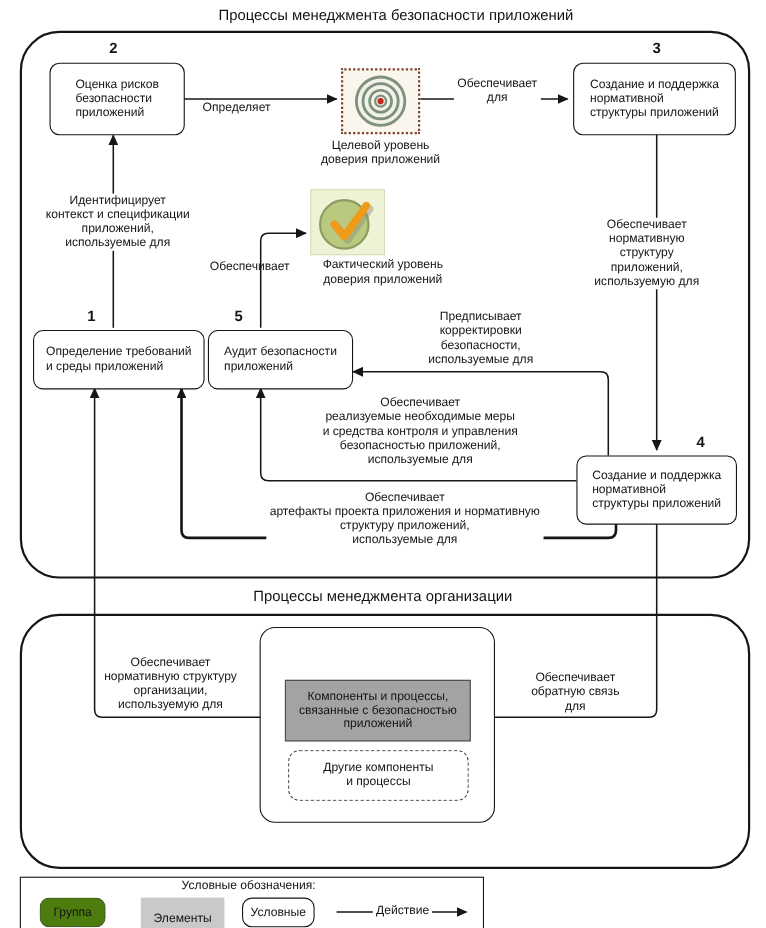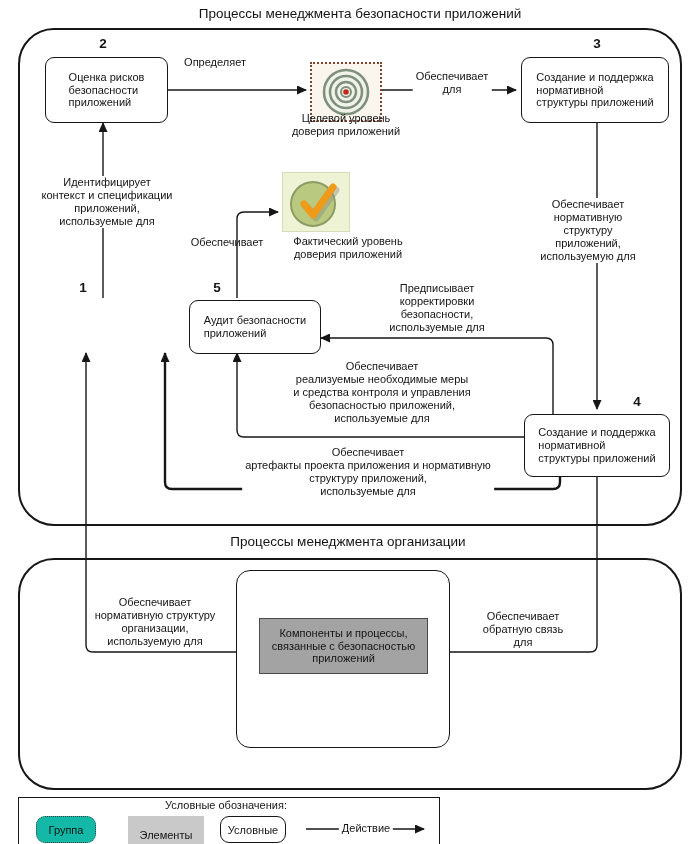--- a/index.html
+++ b/index.html
@@ -19,21 +19,21 @@
   .target-frame{border:2px dotted #7a4632;background:#faf6ee}
   .check-frame{background:#eff3d6;border:1px solid #d6dcb8}
   .org-frame{position:absolute;z-index:2;border:1.6px solid #161616;border-radius:14px;background:#fff}
   .components{position:absolute;z-index:2;border:1px solid #4a4a4a;background:#a3a3a3;
               display:flex;align-items:center;justify-content:center;text-align:center;
               font-size:11px;line-height:1.18;white-space:pre-line}
   .dashedbox{position:absolute;z-index:2;border:1.6px dashed #3f3f3f;border-radius:10px;background:#fff;
              display:flex;align-items:center;justify-content:center;text-align:center;
              font-size:11px;line-height:1.18;white-space:pre-line}
   .legendbox{position:absolute;z-index:0;border:1.6px solid #161616;background:#fff}
-  .dottedbox{position:absolute;z-index:2;border:1.6px dotted #3f3f3f;border-radius:9px;background:#14b8a6;
+  .dottedbox{position:absolute;z-index:2;border:1.6px dotted #3f3f3f;border-radius:9px;background:#4d7c0f;
              display:flex;align-items:center;justify-content:center;font-size:11px}
   .graybox{position:absolute;z-index:2;background:#c9c9c9;display:flex;align-items:center;justify-content:center;font-size:11px}
   .solidbox{position:absolute;z-index:2;border:1.6px solid #161616;border-radius:9px;background:#fff;
             display:flex;align-items:center;justify-content:center;font-size:11px}
 </style>
 </head>
 <body>
 
 <div class="page">
 
@@ -73,53 +73,57 @@
   <div class="pbox" style="left:45px;top:57px;width:117px;height:60px">
     <span>Оценка рисков
 безопасности
 приложений</span>
   </div>
   <div class="pbox" style="left:521px;top:57px;width:142px;height:60px">
     <span>Создание и поддержка
 нормативной
 структуры приложений</span>
   </div>
+  <div class="pbox" style="left:30px;top:300px;width:150px;height:48px">
+    <span>Определение требований
+и среды приложений</span>
+  </div>
   <div class="pbox" style="left:189px;top:300px;width:126px;height:48px">
     <span>Аудит безопасности
 приложений</span>
   </div>
   <div class="pbox" style="left:524px;top:414px;width:140px;height:57px">
     <span>Создание и поддержка
 нормативной
 структуры приложений</span>
   </div>
 
   <div class="icon target-frame" style="left:310px;top:62px;width:68px;height:56px">
     <svg width="60" height="50" viewBox="0 0 60 50">
       <circle cx="30" cy="25" r="22" fill="#f1f3ea" stroke="#7f917c" stroke-width="2.6"></circle>
       <circle cx="30" cy="25" r="16" fill="none" stroke="#7f917c" stroke-width="2.6"></circle>
       <circle cx="30" cy="25" r="10" fill="none" stroke="#7f917c" stroke-width="2.4"></circle>
       <circle cx="30" cy="25" r="5" fill="none" stroke="#7f917c" stroke-width="2"></circle>
       <circle cx="30" cy="25" r="2.8" fill="#c4271c"></circle>
     </svg>
   </div>
-  <div class="lbl" style="left:346px;top:112px">Целевой уровень
+  <div class="lbl" style="left:346px;top:126px">Целевой уровень
 доверия приложений</div>
 
   <div class="icon check-frame" style="left:282px;top:172px;width:66px;height:58px">
     <svg width="62" height="54" viewBox="0 0 62 54">
       <circle cx="28" cy="29" r="22" fill="#b9c97f" stroke="#8d9c63" stroke-width="2"></circle>
       <path d="M19,29 L28,40 L48,12" fill="none" stroke="#8e8e7e" stroke-width="7" stroke-linecap="round" stroke-linejoin="round" opacity="0.45" transform="translate(3,3)"></path>
       <path d="M19,29 L28,40 L48,12" fill="none" stroke="#ef9a18" stroke-width="7" stroke-linecap="round" stroke-linejoin="round"></path>
     </svg>
   </div>
   <div class="lbl" style="left:348px;top:235px">Фактический уровень
 доверия приложений</div>
 
-  <div class="lbl" style="left:215px;top:56px">Определяет</div>
+  <div class="lbl" style="left:215px;top:92px">Определяет</div>
   <div class="lbl bg" style="left:452px;top:70px">Обеспечивает
 для</div>
   <div class="lbl bg" style="left:107px;top:176px">Идентифицирует
 контекст и спецификации
 приложений,
 используемые для</div>
   <div class="lbl" style="left:227px;top:236px">Обеспечивает</div>
   <div class="lbl bg" style="left:588px;top:198px">Обеспечивает
 нормативную структуру
 приложений,
@@ -144,20 +148,24 @@
   <div class="lbl" style="left:523px;top:610px">Обеспечивает
 обратную связь
 для</div>
 
   <div class="org-frame" style="left:236px;top:570px;width:212px;height:176px"></div>
   <div class="components" style="left:259px;top:618px;width:167px;height:54px">
     <span>Компоненты и процессы,
 связанные с безопасностью
 приложений</span>
   </div>
+  <div class="dashedbox" style="left:262px;top:682px;width:162px;height:44px">
+    <span>Другие компоненты
+и процессы</span>
+  </div>
 
   <div class="legendbox" style="left:18px;top:797px;width:420px;height:46px"></div>
   <div class="lbl" style="left:226px;top:799px">Условные обозначения:</div>
   <div class="dottedbox" style="left:36px;top:816px;width:58px;height:25px">
     <span>Группа</span>
   </div>
   <div class="graybox" style="left:128px;top:816px;width:76px;height:37px">
     <span>Элементы</span>
   </div>
   <div class="solidbox" style="left:220px;top:816px;width:64px;height:25px">

